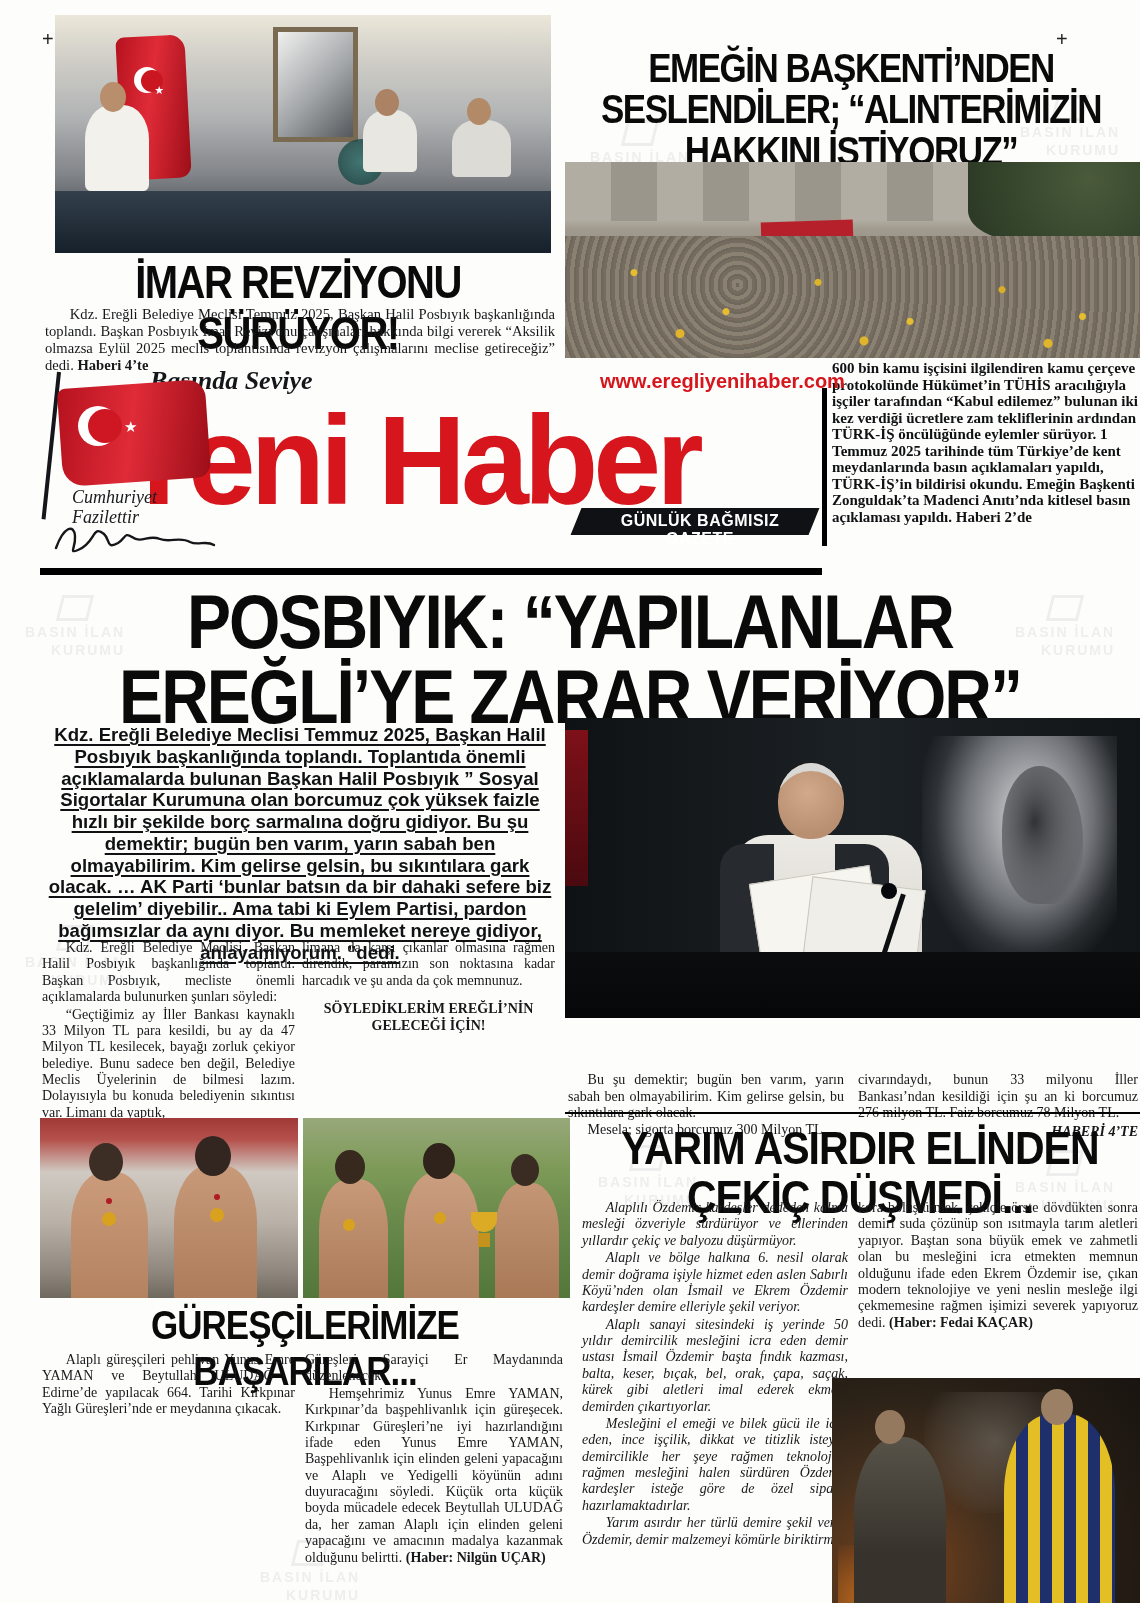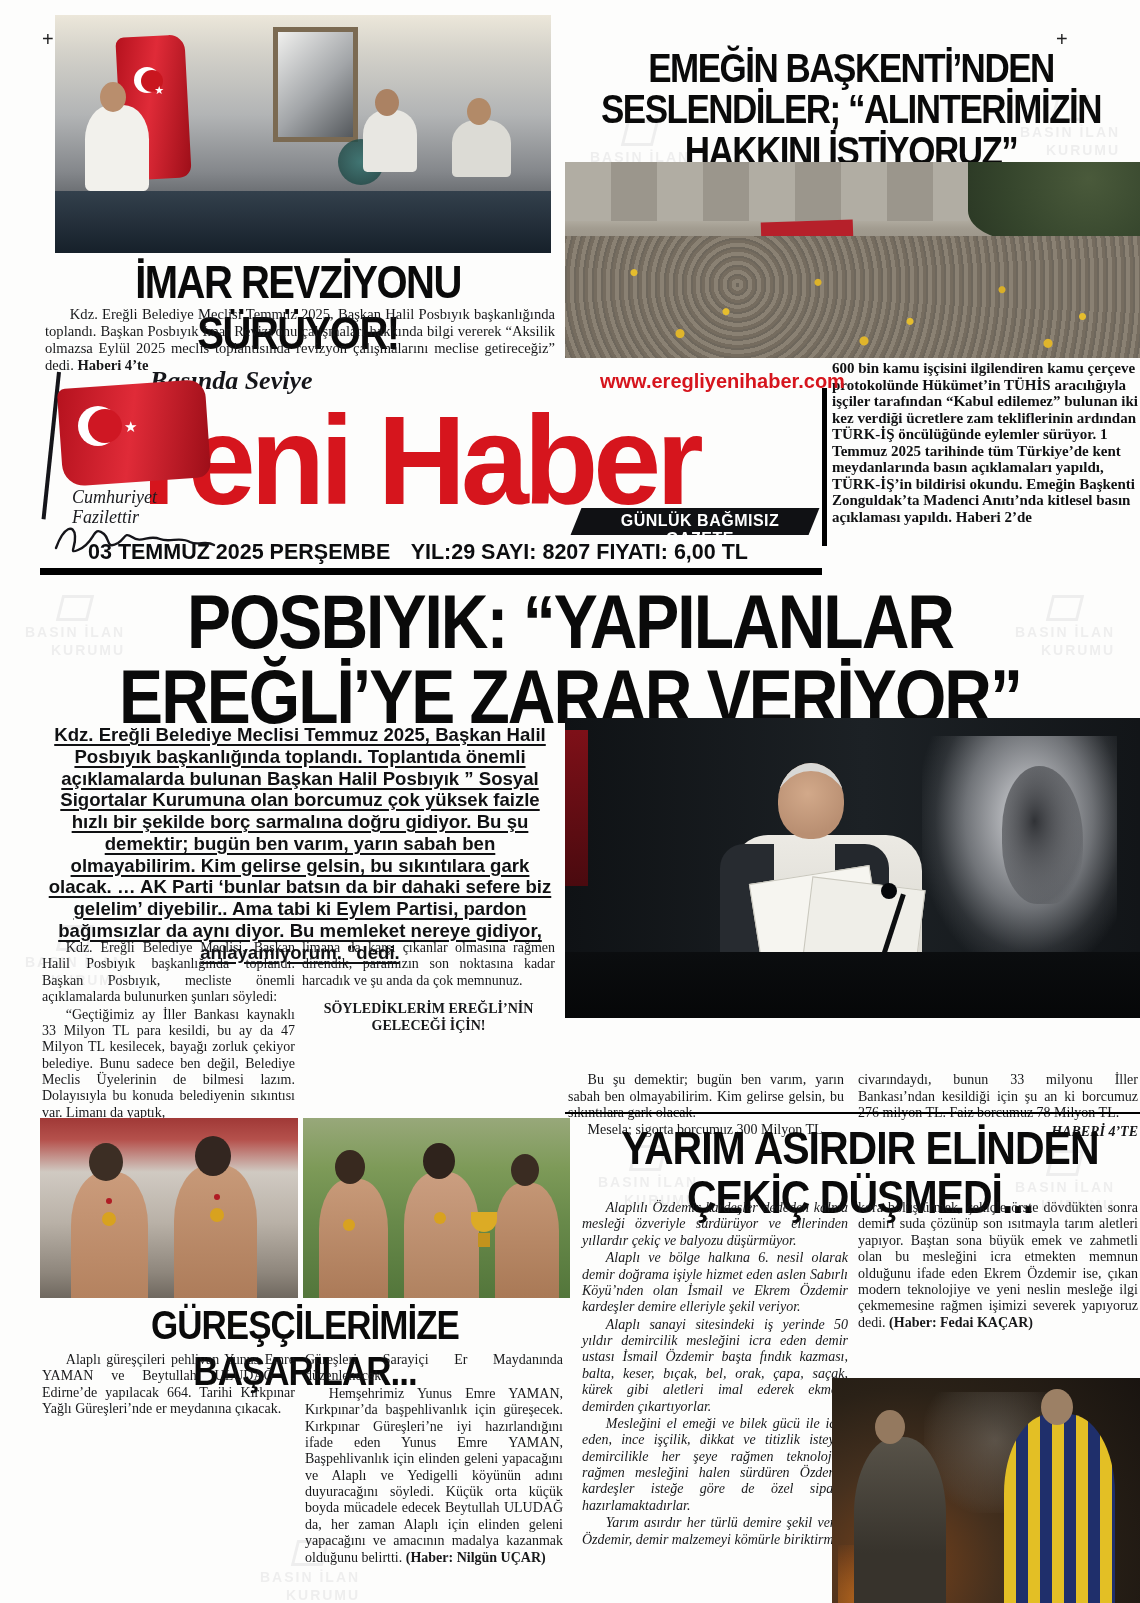--- a/index.html
+++ b/index.html
@@ -196,24 +196,20 @@
     <span>Cumhuriyet</span><br><span>Fazilettir</span>
   </div>
   <svg class="abs" style="left:48px;top:518px;" width="170" height="40" viewBox="0 0 170 40">
     <path d="M8 30 C 16 8, 26 6, 27 18 C 28 30, 20 36, 30 32 C 48 25, 44 6, 56 16 C 62 21, 58 32, 70 25 C 78 20, 76 14, 84 19 C 94 26, 100 16, 112 21 C 122 25, 132 18, 142 24 C 150 28, 158 22, 166 27" stroke="#15151a" stroke-width="2.4" fill="none" stroke-linecap="round"></path>
   </svg>
   <div class="abs" style="left:576px;top:508px;width:238px;height:27px;background:#101114;transform:skewX(-22deg);"></div>
   <div class="abs" style="left:585px;top:512px;width:230px;text-align:center;font-family:'Liberation Sans',sans-serif;font-weight:700;font-size:16px;color:#fff;letter-spacing:.5px;">
     <span>GÜNLÜK BAĞMISIZ GAZETE</span>
   </div>
 
-  <div class="abs" style="left:88px;top:540px;width:660px;display:flex;justify-content:space-between;font-family:'Liberation Sans',sans-serif;font-weight:700;font-size:21.5px;color:#0c0d0f;">
-    <span>03 TEMMUZ 2025  PERŞEMBE</span>
-    <span>YIL:29  SAYI: 8207 FIYATI: 6,00 TL</span>
-  </div>
   <div class="rule" style="left:40px;top:568px;width:782px;height:7px;"></div>
 
   <div class="abs hl" style="left:40px;top:584px;width:1060px;font-size:66px;letter-spacing:-2px;line-height:1.0;">
     <span>POSBIYIK: “YAPILANLAR</span>
     <span>EREĞLİ’YE ZARAR VERİYOR”</span>
   </div>
   <div class="abs lead" style="left:42px;top:724px;width:516px;">
     <span>Kdz. Ereğli Belediye Meclisi Temmuz 2025, Başkan Halil Posbıyık başkanlığında toplandı. Toplantıda önemli açıklamalarda bulunan Başkan Halil Posbıyık ” Sosyal Sigortalar Kurumuna olan borcumuz çok yüksek faizle hızlı bir şekilde borç sarmalına doğru gidiyor. Bu şu demektir; bugün ben varım, yarın sabah ben olmayabilirim. Kim gelirse gelsin, bu sıkıntılara gark olacak. … AK Parti ‘bunlar batsın da bir dahaki sefere biz gelelim’ diyebilir..  Ama tabi ki Eylem Partisi, pardon bağımsızlar da aynı diyor. Bu memleket nereye gidiyor, anlayamıyorum. ”dedi.</span>
   </div>
   <div class="photo ph-pos" style="left:565px;top:718px;width:575px;height:300px;">

